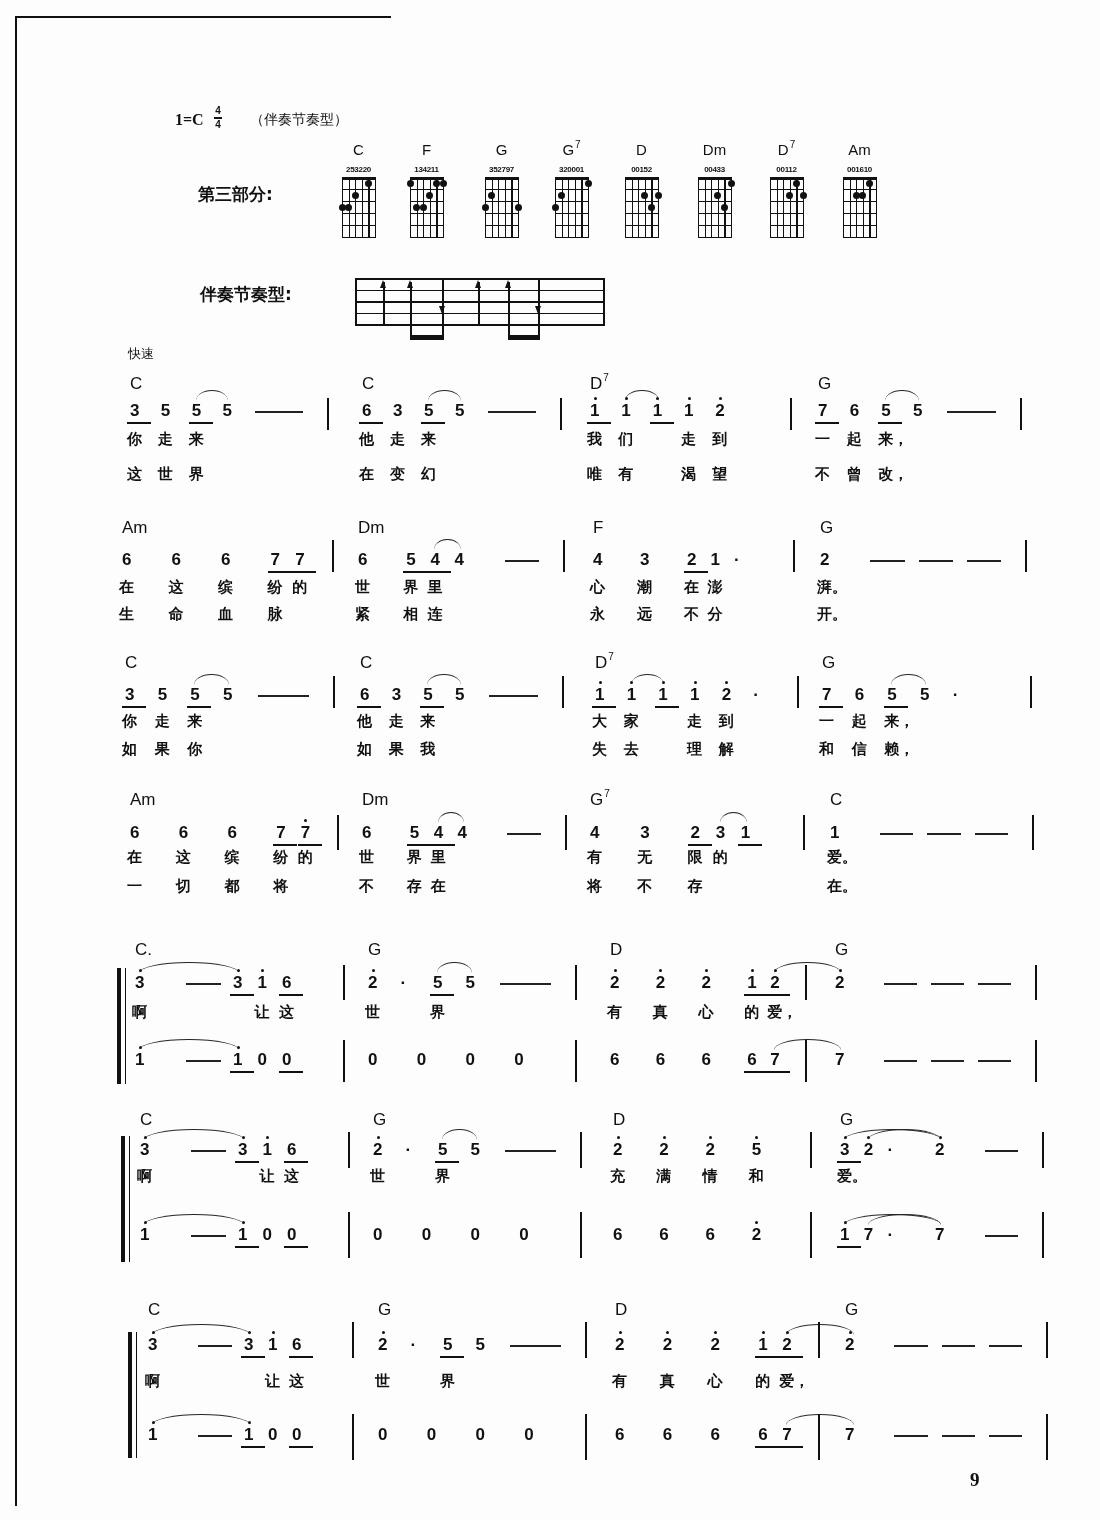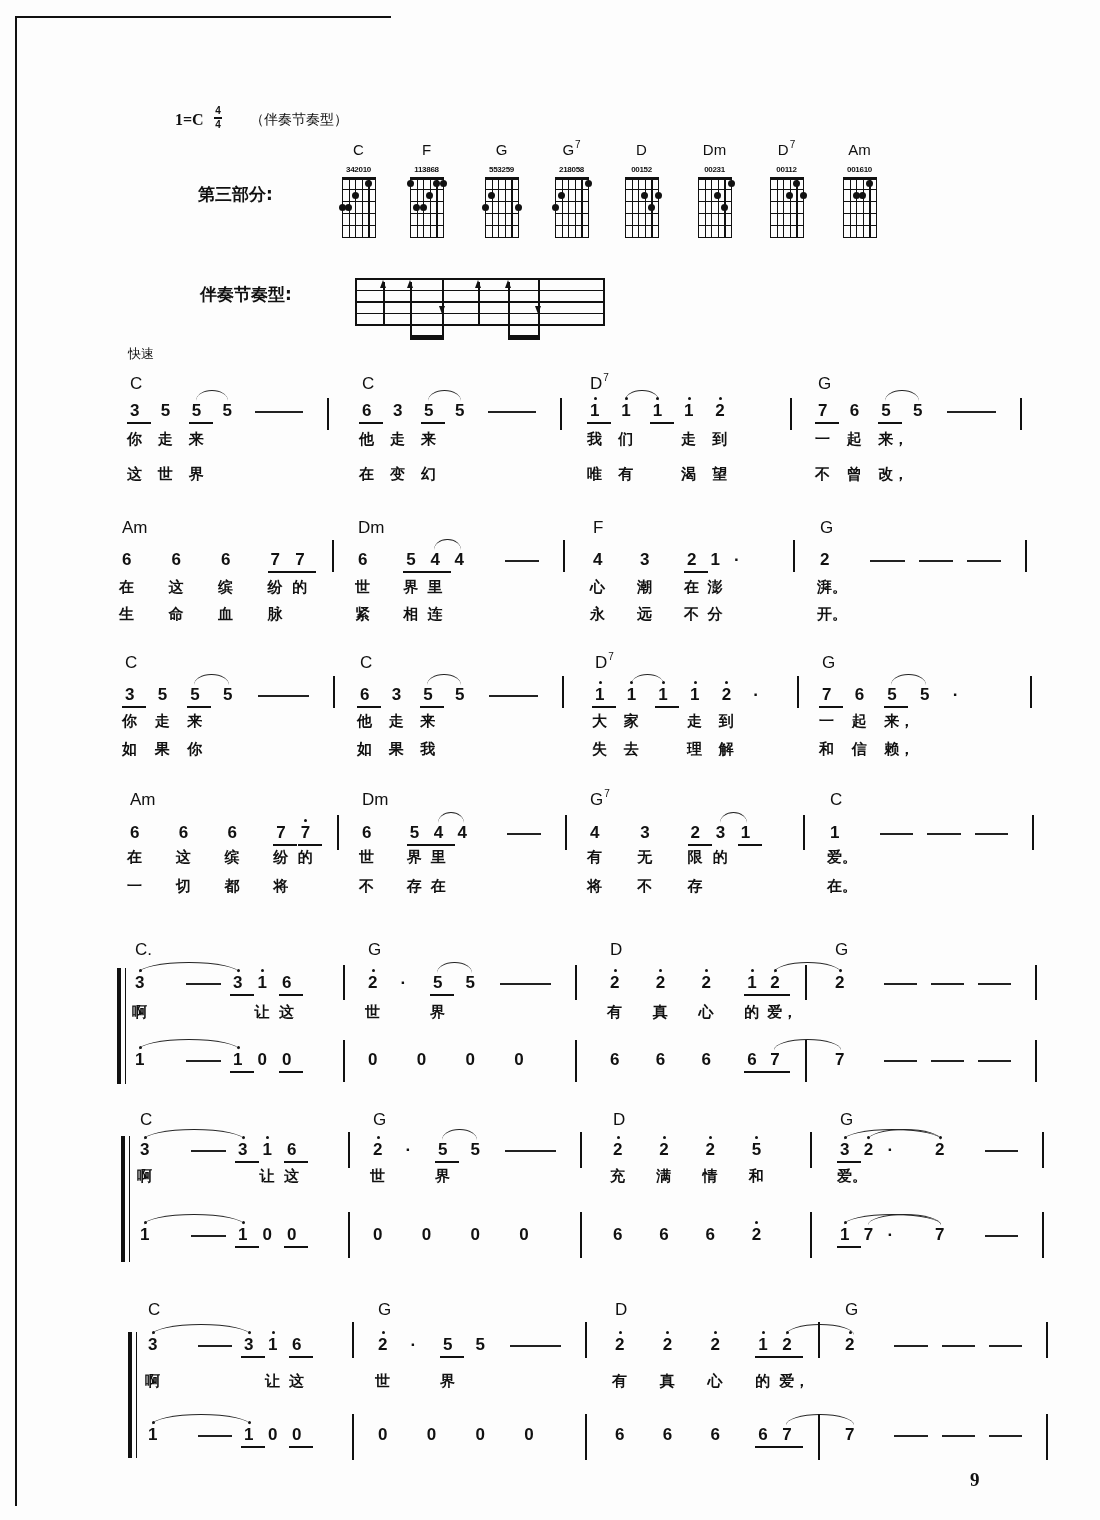--- a/index.html
+++ b/index.html
@@ -44,21 +44,21 @@
     <span class="ts-num" style="left:213px;top:106px;">4</span>
     <span class="ts-line" style="left:214px;top:117px;width:8px;"></span>
     <span class="ts-den" style="left:213px;top:120px;">4</span>
     <span class="hdr-section" style="left:250px;top:112px;">（伴奏节奏型）</span>
   </div>
 
   <span class="label-bold" style="left:198px;top:186px;">第三部分:</span>
   <div id="chord-diagrams">
       <div class="abs" style="left: 336px; top: 138px; width: 45px; height: 104px;">
         <span class="chord-name diag-name" style="left: 0px; top: 4px; width: 45px; text-align: center;">C</span>
-        <span class="fingering" style="left: 0px; top: 28px; width: 45px;">342010</span>
+        <span class="fingering" style="left: 0px; top: 28px; width: 45px;">253220</span>
         <div class="abs" style="left: 6px; top: 39px; width: 33px; height: 60px;">
           <div class="gline" style="left: 0px; top: 0px; width: 1.3px; height: 60px;"></div>
           <div class="gline" style="left: 6.6px; top: 0px; width: 1.3px; height: 60px;"></div>
           <div class="gline" style="left: 13.2px; top: 0px; width: 1.3px; height: 60px;"></div>
           <div class="gline" style="left: 19.8px; top: 0px; width: 1.3px; height: 60px;"></div>
           <div class="gline" style="left: 26.4px; top: 0px; width: 1.3px; height: 60px;"></div>
           <div class="gline" style="left: 33px; top: 0px; width: 1.3px; height: 60px;"></div>
           <div class="gline" style="left: 0px; top: 0px; width: 34.3px; height: 2.5px;"></div>
           <div class="gline" style="left: 0px; top: 12px; width: 34.3px; height: 1.3px;"></div>
           <div class="gline" style="left: 0px; top: 24px; width: 34.3px; height: 1.3px;"></div>
@@ -66,21 +66,21 @@
           <div class="gline" style="left: 0px; top: 48px; width: 34.3px; height: 1.3px;"></div>
           <div class="gline" style="left: 0px; top: 60px; width: 34.3px; height: 1.3px;"></div>
           <div class="fdot" style="left: -3.5px; top: 26.5px; width: 7px; height: 7px;"></div>
           <div class="fdot" style="left: 3.1px; top: 26.5px; width: 7px; height: 7px;"></div>
           <div class="fdot" style="left: 9.7px; top: 14.5px; width: 7px; height: 7px;"></div>
           <div class="fdot" style="left: 22.9px; top: 2.5px; width: 7px; height: 7px;"></div>
         </div>
       </div>
       <div class="abs" style="left: 404px; top: 138px; width: 45px; height: 104px;">
         <span class="chord-name diag-name" style="left: 0px; top: 4px; width: 45px; text-align: center;">F</span>
-        <span class="fingering" style="left: 0px; top: 28px; width: 45px;">113868</span>
+        <span class="fingering" style="left: 0px; top: 28px; width: 45px;">134211</span>
         <div class="abs" style="left: 6px; top: 39px; width: 33px; height: 60px;">
           <div class="gline" style="left: 0px; top: 0px; width: 1.3px; height: 60px;"></div>
           <div class="gline" style="left: 6.6px; top: 0px; width: 1.3px; height: 60px;"></div>
           <div class="gline" style="left: 13.2px; top: 0px; width: 1.3px; height: 60px;"></div>
           <div class="gline" style="left: 19.8px; top: 0px; width: 1.3px; height: 60px;"></div>
           <div class="gline" style="left: 26.4px; top: 0px; width: 1.3px; height: 60px;"></div>
           <div class="gline" style="left: 33px; top: 0px; width: 1.3px; height: 60px;"></div>
           <div class="gline" style="left: 0px; top: 0px; width: 34.3px; height: 2.5px;"></div>
           <div class="gline" style="left: 0px; top: 12px; width: 34.3px; height: 1.3px;"></div>
           <div class="gline" style="left: 0px; top: 24px; width: 34.3px; height: 1.3px;"></div>
@@ -90,42 +90,42 @@
           <div class="fdot" style="left: -3.5px; top: 2.5px; width: 7px; height: 7px;"></div>
           <div class="fdot" style="left: 22.9px; top: 2.5px; width: 7px; height: 7px;"></div>
           <div class="fdot" style="left: 29.5px; top: 2.5px; width: 7px; height: 7px;"></div>
           <div class="fdot" style="left: 16.3px; top: 14.5px; width: 7px; height: 7px;"></div>
           <div class="fdot" style="left: 3.1px; top: 26.5px; width: 7px; height: 7px;"></div>
           <div class="fdot" style="left: 9.7px; top: 26.5px; width: 7px; height: 7px;"></div>
         </div>
       </div>
       <div class="abs" style="left: 479px; top: 138px; width: 45px; height: 104px;">
         <span class="chord-name diag-name" style="left: 0px; top: 4px; width: 45px; text-align: center;">G</span>
-        <span class="fingering" style="left: 0px; top: 28px; width: 45px;">553259</span>
+        <span class="fingering" style="left: 0px; top: 28px; width: 45px;">352797</span>
         <div class="abs" style="left: 6px; top: 39px; width: 33px; height: 60px;">
           <div class="gline" style="left: 0px; top: 0px; width: 1.3px; height: 60px;"></div>
           <div class="gline" style="left: 6.6px; top: 0px; width: 1.3px; height: 60px;"></div>
           <div class="gline" style="left: 13.2px; top: 0px; width: 1.3px; height: 60px;"></div>
           <div class="gline" style="left: 19.8px; top: 0px; width: 1.3px; height: 60px;"></div>
           <div class="gline" style="left: 26.4px; top: 0px; width: 1.3px; height: 60px;"></div>
           <div class="gline" style="left: 33px; top: 0px; width: 1.3px; height: 60px;"></div>
           <div class="gline" style="left: 0px; top: 0px; width: 34.3px; height: 2.5px;"></div>
           <div class="gline" style="left: 0px; top: 12px; width: 34.3px; height: 1.3px;"></div>
           <div class="gline" style="left: 0px; top: 24px; width: 34.3px; height: 1.3px;"></div>
           <div class="gline" style="left: 0px; top: 36px; width: 34.3px; height: 1.3px;"></div>
           <div class="gline" style="left: 0px; top: 48px; width: 34.3px; height: 1.3px;"></div>
           <div class="gline" style="left: 0px; top: 60px; width: 34.3px; height: 1.3px;"></div>
           <div class="fdot" style="left: 3.1px; top: 14.5px; width: 7px; height: 7px;"></div>
           <div class="fdot" style="left: -3.5px; top: 26.5px; width: 7px; height: 7px;"></div>
           <div class="fdot" style="left: 29.5px; top: 26.5px; width: 7px; height: 7px;"></div>
         </div>
       </div>
       <div class="abs" style="left: 549px; top: 138px; width: 45px; height: 104px;">
         <span class="chord-name diag-name" style="left: 0px; top: 4px; width: 45px; text-align: center;">G<sup>7</sup></span>
-        <span class="fingering" style="left: 0px; top: 28px; width: 45px;">218058</span>
+        <span class="fingering" style="left: 0px; top: 28px; width: 45px;">320001</span>
         <div class="abs" style="left: 6px; top: 39px; width: 33px; height: 60px;">
           <div class="gline" style="left: 0px; top: 0px; width: 1.3px; height: 60px;"></div>
           <div class="gline" style="left: 6.6px; top: 0px; width: 1.3px; height: 60px;"></div>
           <div class="gline" style="left: 13.2px; top: 0px; width: 1.3px; height: 60px;"></div>
           <div class="gline" style="left: 19.8px; top: 0px; width: 1.3px; height: 60px;"></div>
           <div class="gline" style="left: 26.4px; top: 0px; width: 1.3px; height: 60px;"></div>
           <div class="gline" style="left: 33px; top: 0px; width: 1.3px; height: 60px;"></div>
           <div class="gline" style="left: 0px; top: 0px; width: 34.3px; height: 2.5px;"></div>
           <div class="gline" style="left: 0px; top: 12px; width: 34.3px; height: 1.3px;"></div>
           <div class="gline" style="left: 0px; top: 24px; width: 34.3px; height: 1.3px;"></div>
@@ -153,21 +153,21 @@
           <div class="gline" style="left: 0px; top: 36px; width: 34.3px; height: 1.3px;"></div>
           <div class="gline" style="left: 0px; top: 48px; width: 34.3px; height: 1.3px;"></div>
           <div class="gline" style="left: 0px; top: 60px; width: 34.3px; height: 1.3px;"></div>
           <div class="fdot" style="left: 16.3px; top: 14.5px; width: 7px; height: 7px;"></div>
           <div class="fdot" style="left: 29.5px; top: 14.5px; width: 7px; height: 7px;"></div>
           <div class="fdot" style="left: 22.9px; top: 26.5px; width: 7px; height: 7px;"></div>
         </div>
       </div>
       <div class="abs" style="left: 692px; top: 138px; width: 45px; height: 104px;">
         <span class="chord-name diag-name" style="left: 0px; top: 4px; width: 45px; text-align: center;">Dm</span>
-        <span class="fingering" style="left: 0px; top: 28px; width: 45px;">00231</span>
+        <span class="fingering" style="left: 0px; top: 28px; width: 45px;">00433</span>
         <div class="abs" style="left: 6px; top: 39px; width: 33px; height: 60px;">
           <div class="gline" style="left: 0px; top: 0px; width: 1.3px; height: 60px;"></div>
           <div class="gline" style="left: 6.6px; top: 0px; width: 1.3px; height: 60px;"></div>
           <div class="gline" style="left: 13.2px; top: 0px; width: 1.3px; height: 60px;"></div>
           <div class="gline" style="left: 19.8px; top: 0px; width: 1.3px; height: 60px;"></div>
           <div class="gline" style="left: 26.4px; top: 0px; width: 1.3px; height: 60px;"></div>
           <div class="gline" style="left: 33px; top: 0px; width: 1.3px; height: 60px;"></div>
           <div class="gline" style="left: 0px; top: 0px; width: 34.3px; height: 2.5px;"></div>
           <div class="gline" style="left: 0px; top: 12px; width: 34.3px; height: 1.3px;"></div>
           <div class="gline" style="left: 0px; top: 24px; width: 34.3px; height: 1.3px;"></div>

